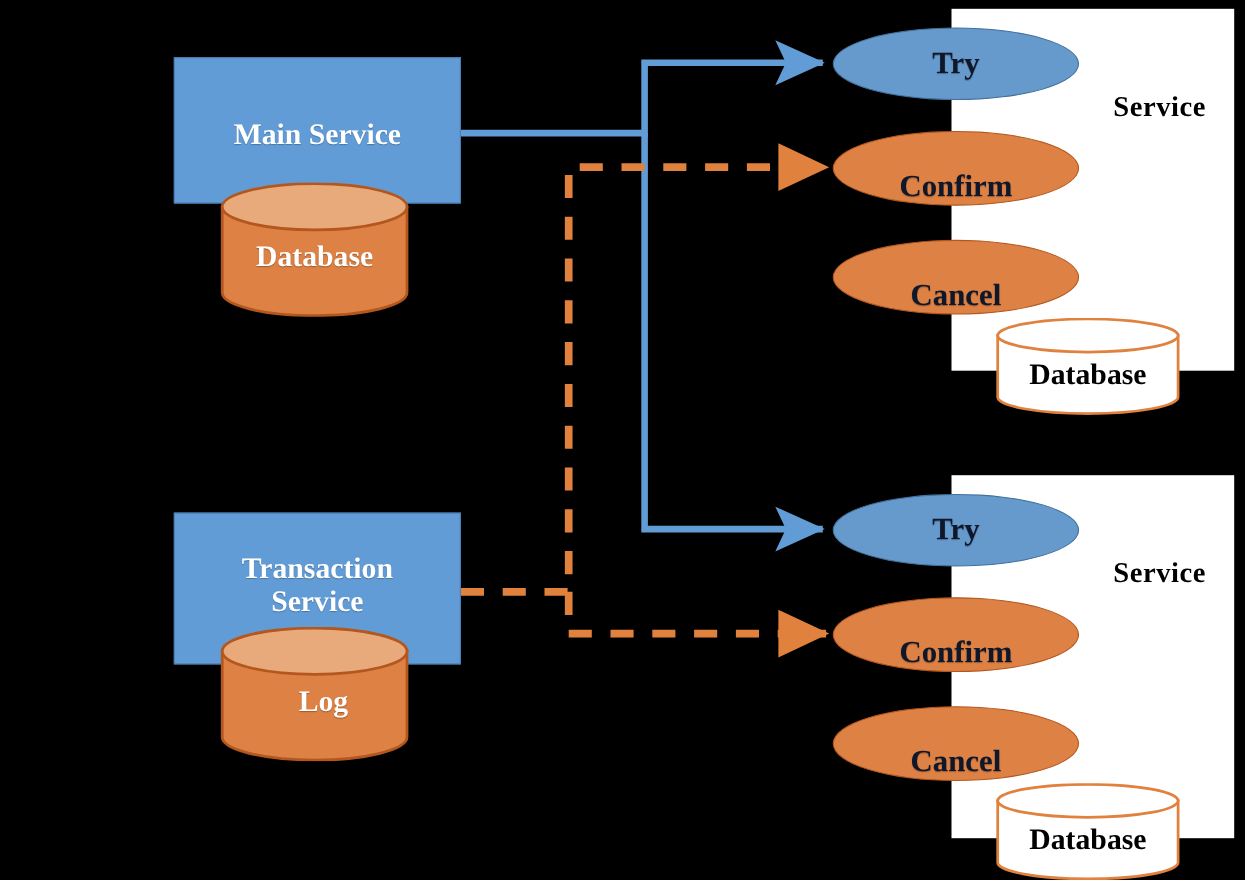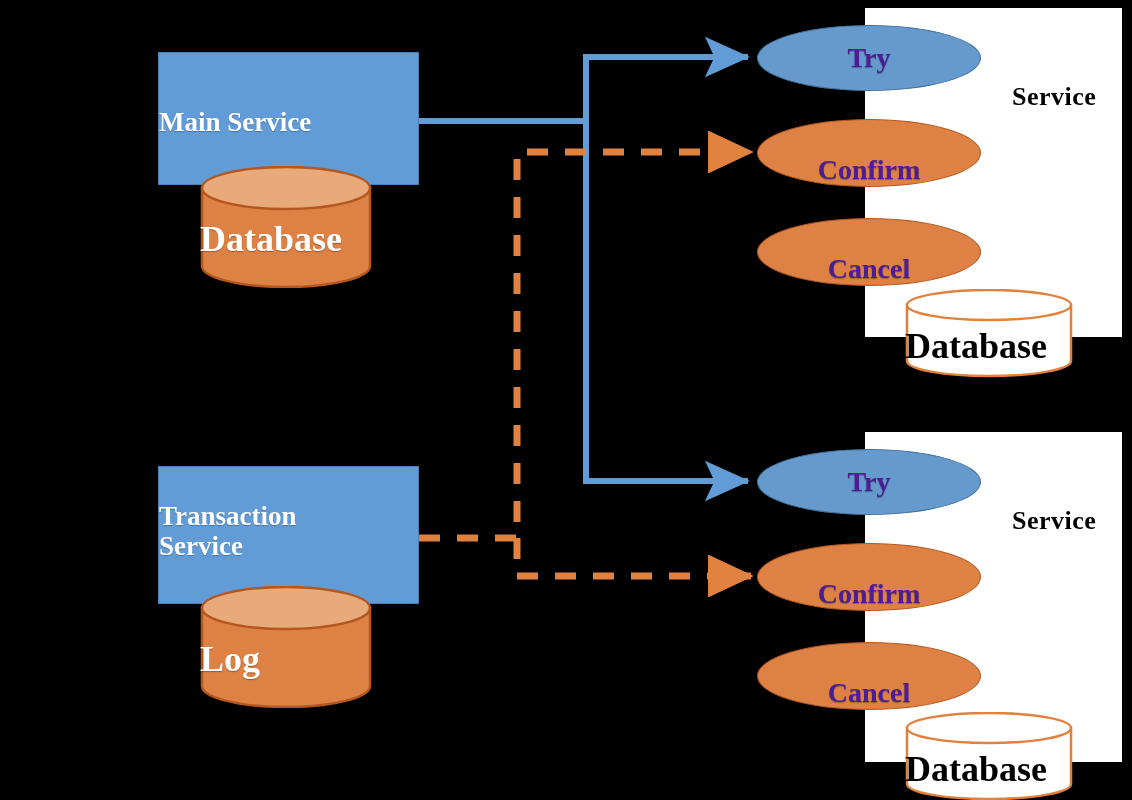--- a/index.html
+++ b/index.html
@@ -34,41 +34,41 @@
   .box {
     position: absolute;
     background: #629CD6;
     border: 1px solid #4A7FB5;
     box-sizing: border-box;
   }
   .box-label {
     position: absolute;
     width: 100%;
     left: 0;
-    text-align: left;
+    text-align: center;
     color: #FFFFFF;
     font-weight: bold;
     font-size: 27px;
     line-height: 1.12;
     text-shadow: 0 1px 1px rgba(0,0,0,0.25);
     white-space: pre-line;
   }
 
   
   .cyl {
     position: absolute;
   }
   .cyl svg { display:block; }
   .cyl-label {
     position: absolute;
     width: 100%;
     left: 0;
-    text-align: left;
-    font-weight: bold;
-    font-size: 36px;
+    text-align: center;
+    font-weight: bold;
+    font-size: 27px;
     white-space: nowrap;
   }
   .cyl-label.light {
     color: #FFFFFF;
     text-shadow: 0 1px 1px rgba(0,0,0,0.3);
   }
   .cyl-label.dark {
     color: #000000;
   }
 
@@ -84,21 +84,21 @@
   .ell.blue {
     background: #6699CC;
     border: 1px solid #41719C;
   }
   .ell.orange {
     background: #DD8144;
     border: 1px solid #B4571E;
     align-items: flex-end;
   }
   .ell-label {
-    color: #4c1d95;
+    color: #0f172a;
     font-weight: bold;
     font-size: 28px;
     text-shadow: 0 1px 1px rgba(0,0,0,0.3);
     white-space: nowrap;
   }
 
   
   .conn-layer {
     position: absolute;
     left: 0; top: 0;
@@ -152,21 +152,21 @@
       <ellipse cx="86" cy="22" rx="84" ry="21" fill="#E9AA7B" stroke="#B4571E" stroke-width="2.5"></ellipse>
     </svg>
     <div class="cyl-label light" style="top:52px;">Database</div>
   </div>
 
   <div class="box" style="left:158px; top:466px; width:261px; height:138px;">
     <div class="box-label" style="top:34px;">Transaction
 Service</div>
   </div>
 
-  <div class="cyl" style="left:200px; top:586px; width:188px; height:122px;">
+  <div class="cyl" style="left:200px; top:570px; width:188px; height:122px;">
     <svg width="172" height="122" viewBox="0 0 172 122" xmlns="http://www.w3.org/2000/svg">
       <path d="M2,22 L2,100 A84,21 0 0,0 170,100 L170,22 Z" fill="#DD8144" stroke="#B4571E" stroke-width="2.5"></path>
       <ellipse cx="86" cy="22" rx="84" ry="21" fill="#E9AA7B" stroke="#B4571E" stroke-width="2.5"></ellipse>
     </svg>
     <div class="cyl-label light" style="top:52px;">Log</div>
   </div>
 
   <div class="ell blue" style="left:757px; top:25px; width:224px; height:66px;">
     <span class="ell-label">Try</span>
   </div>

